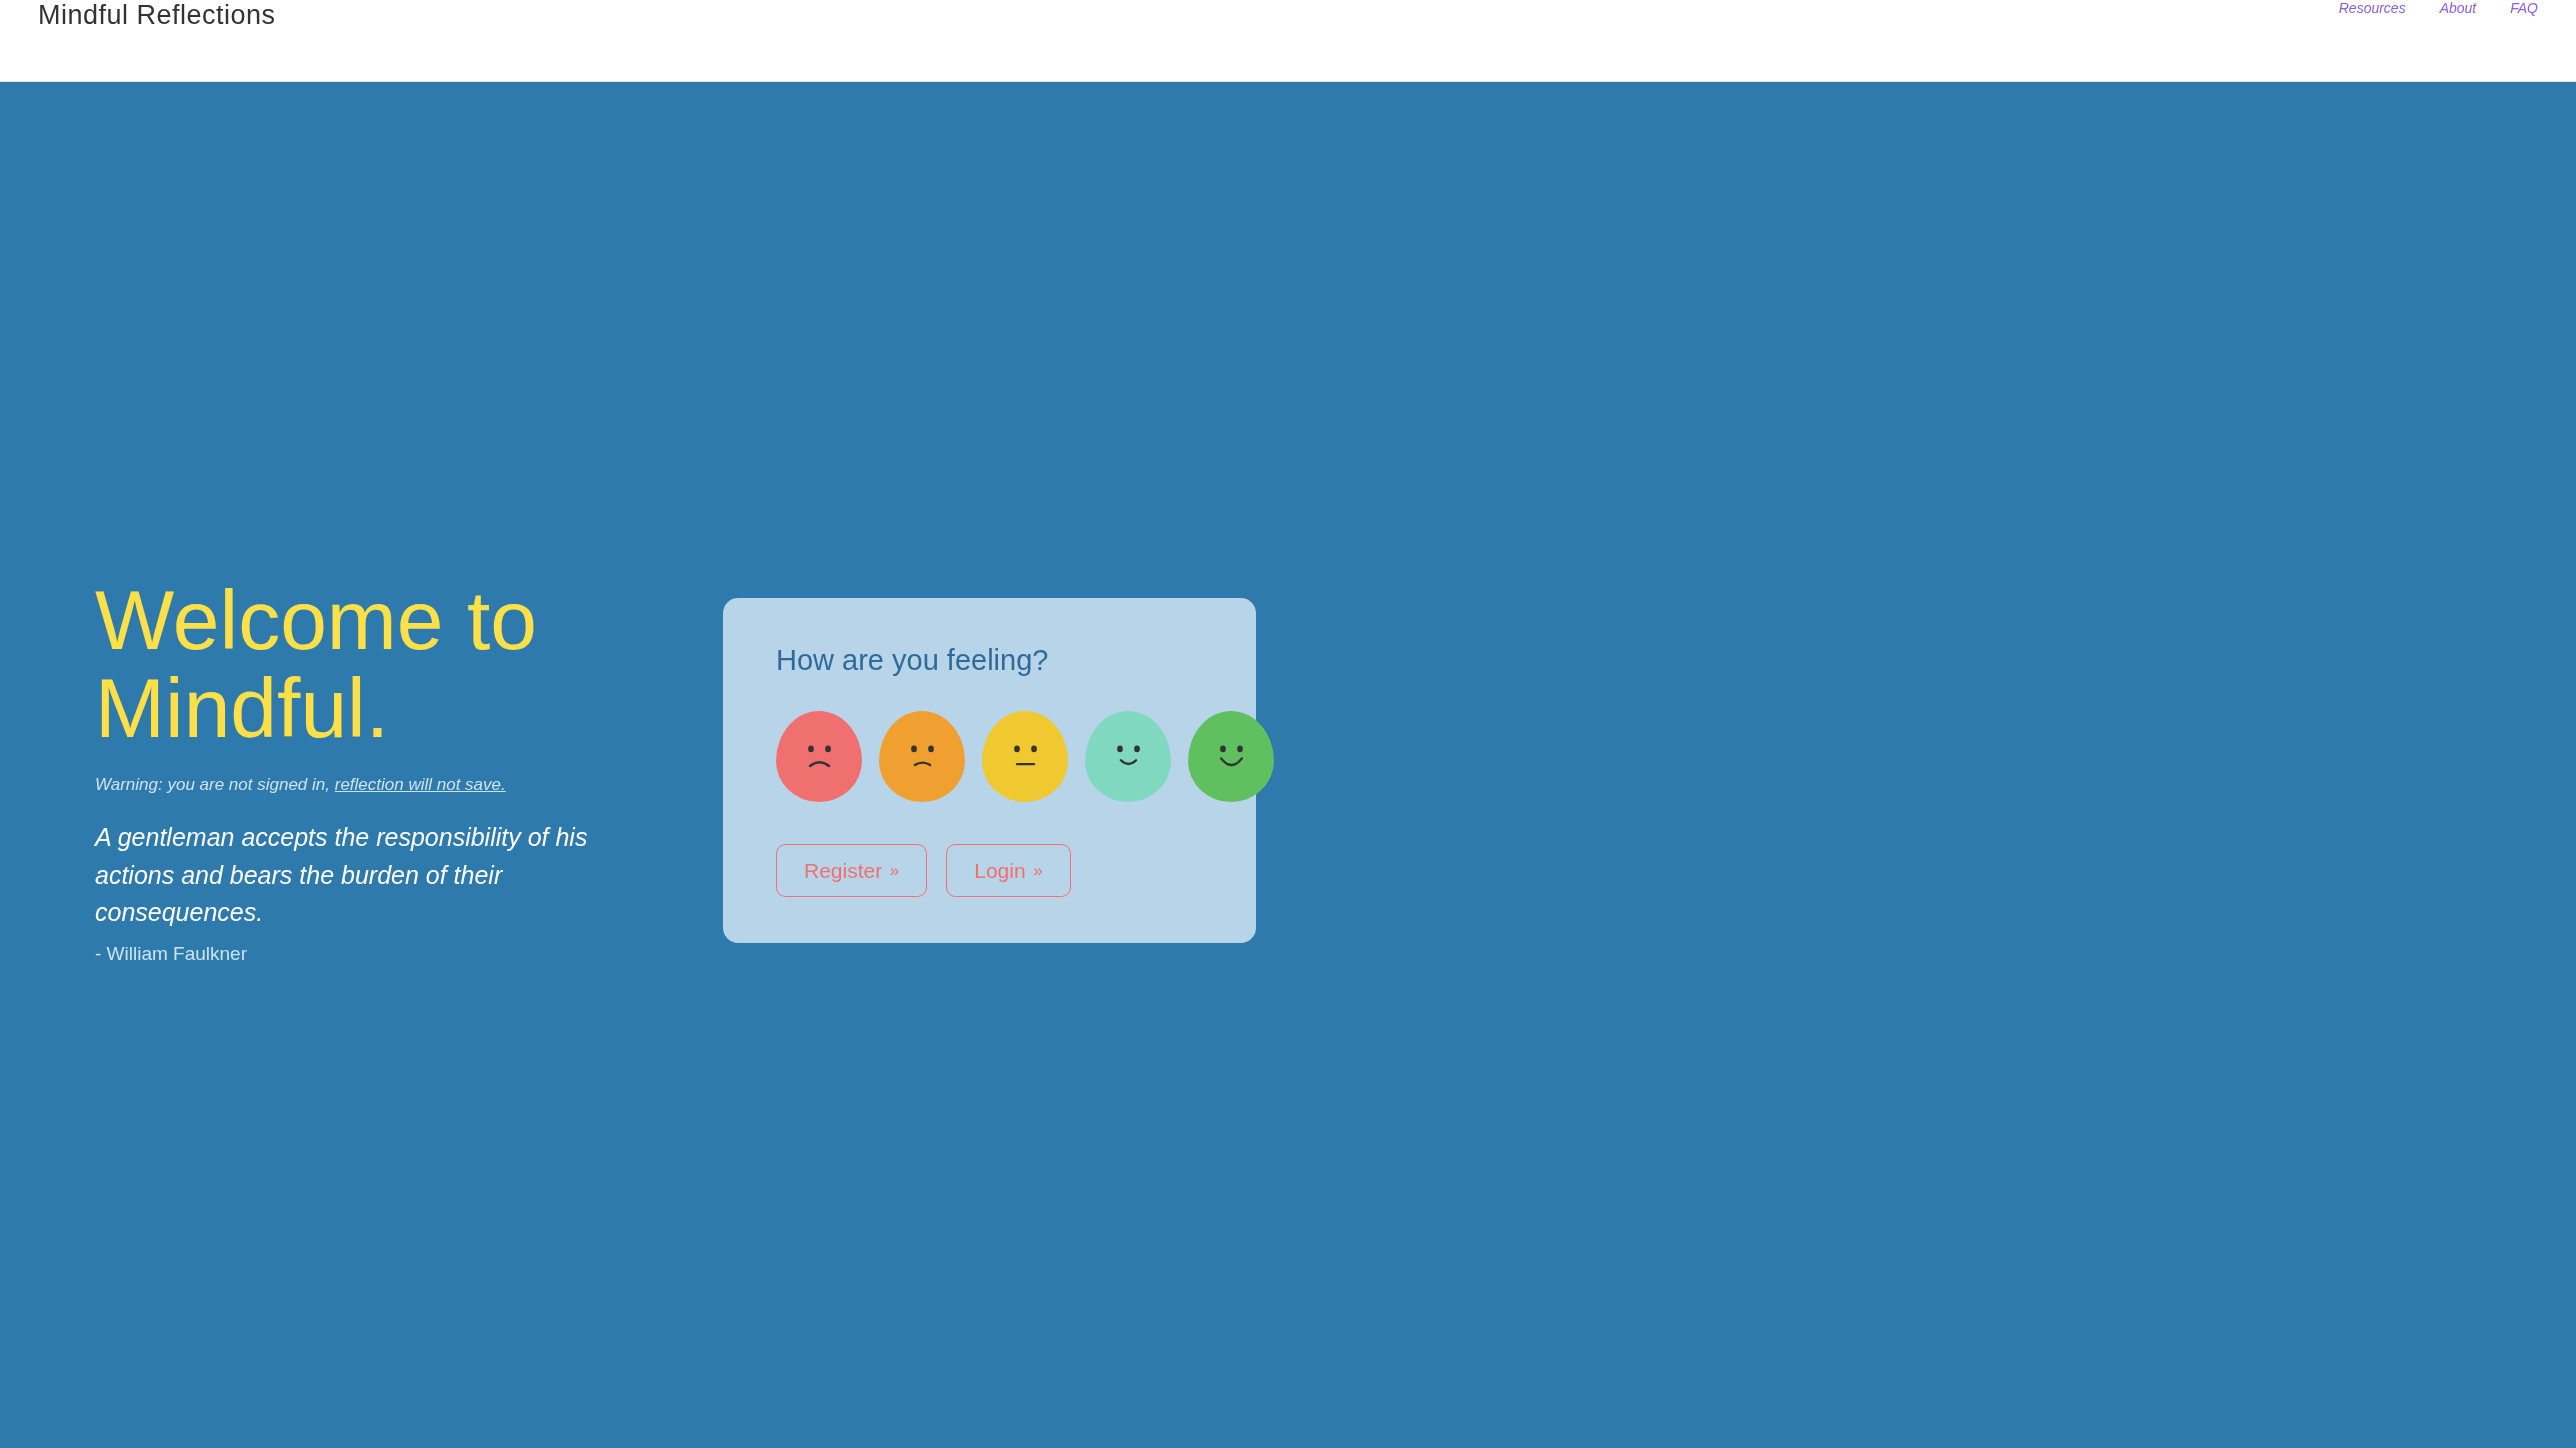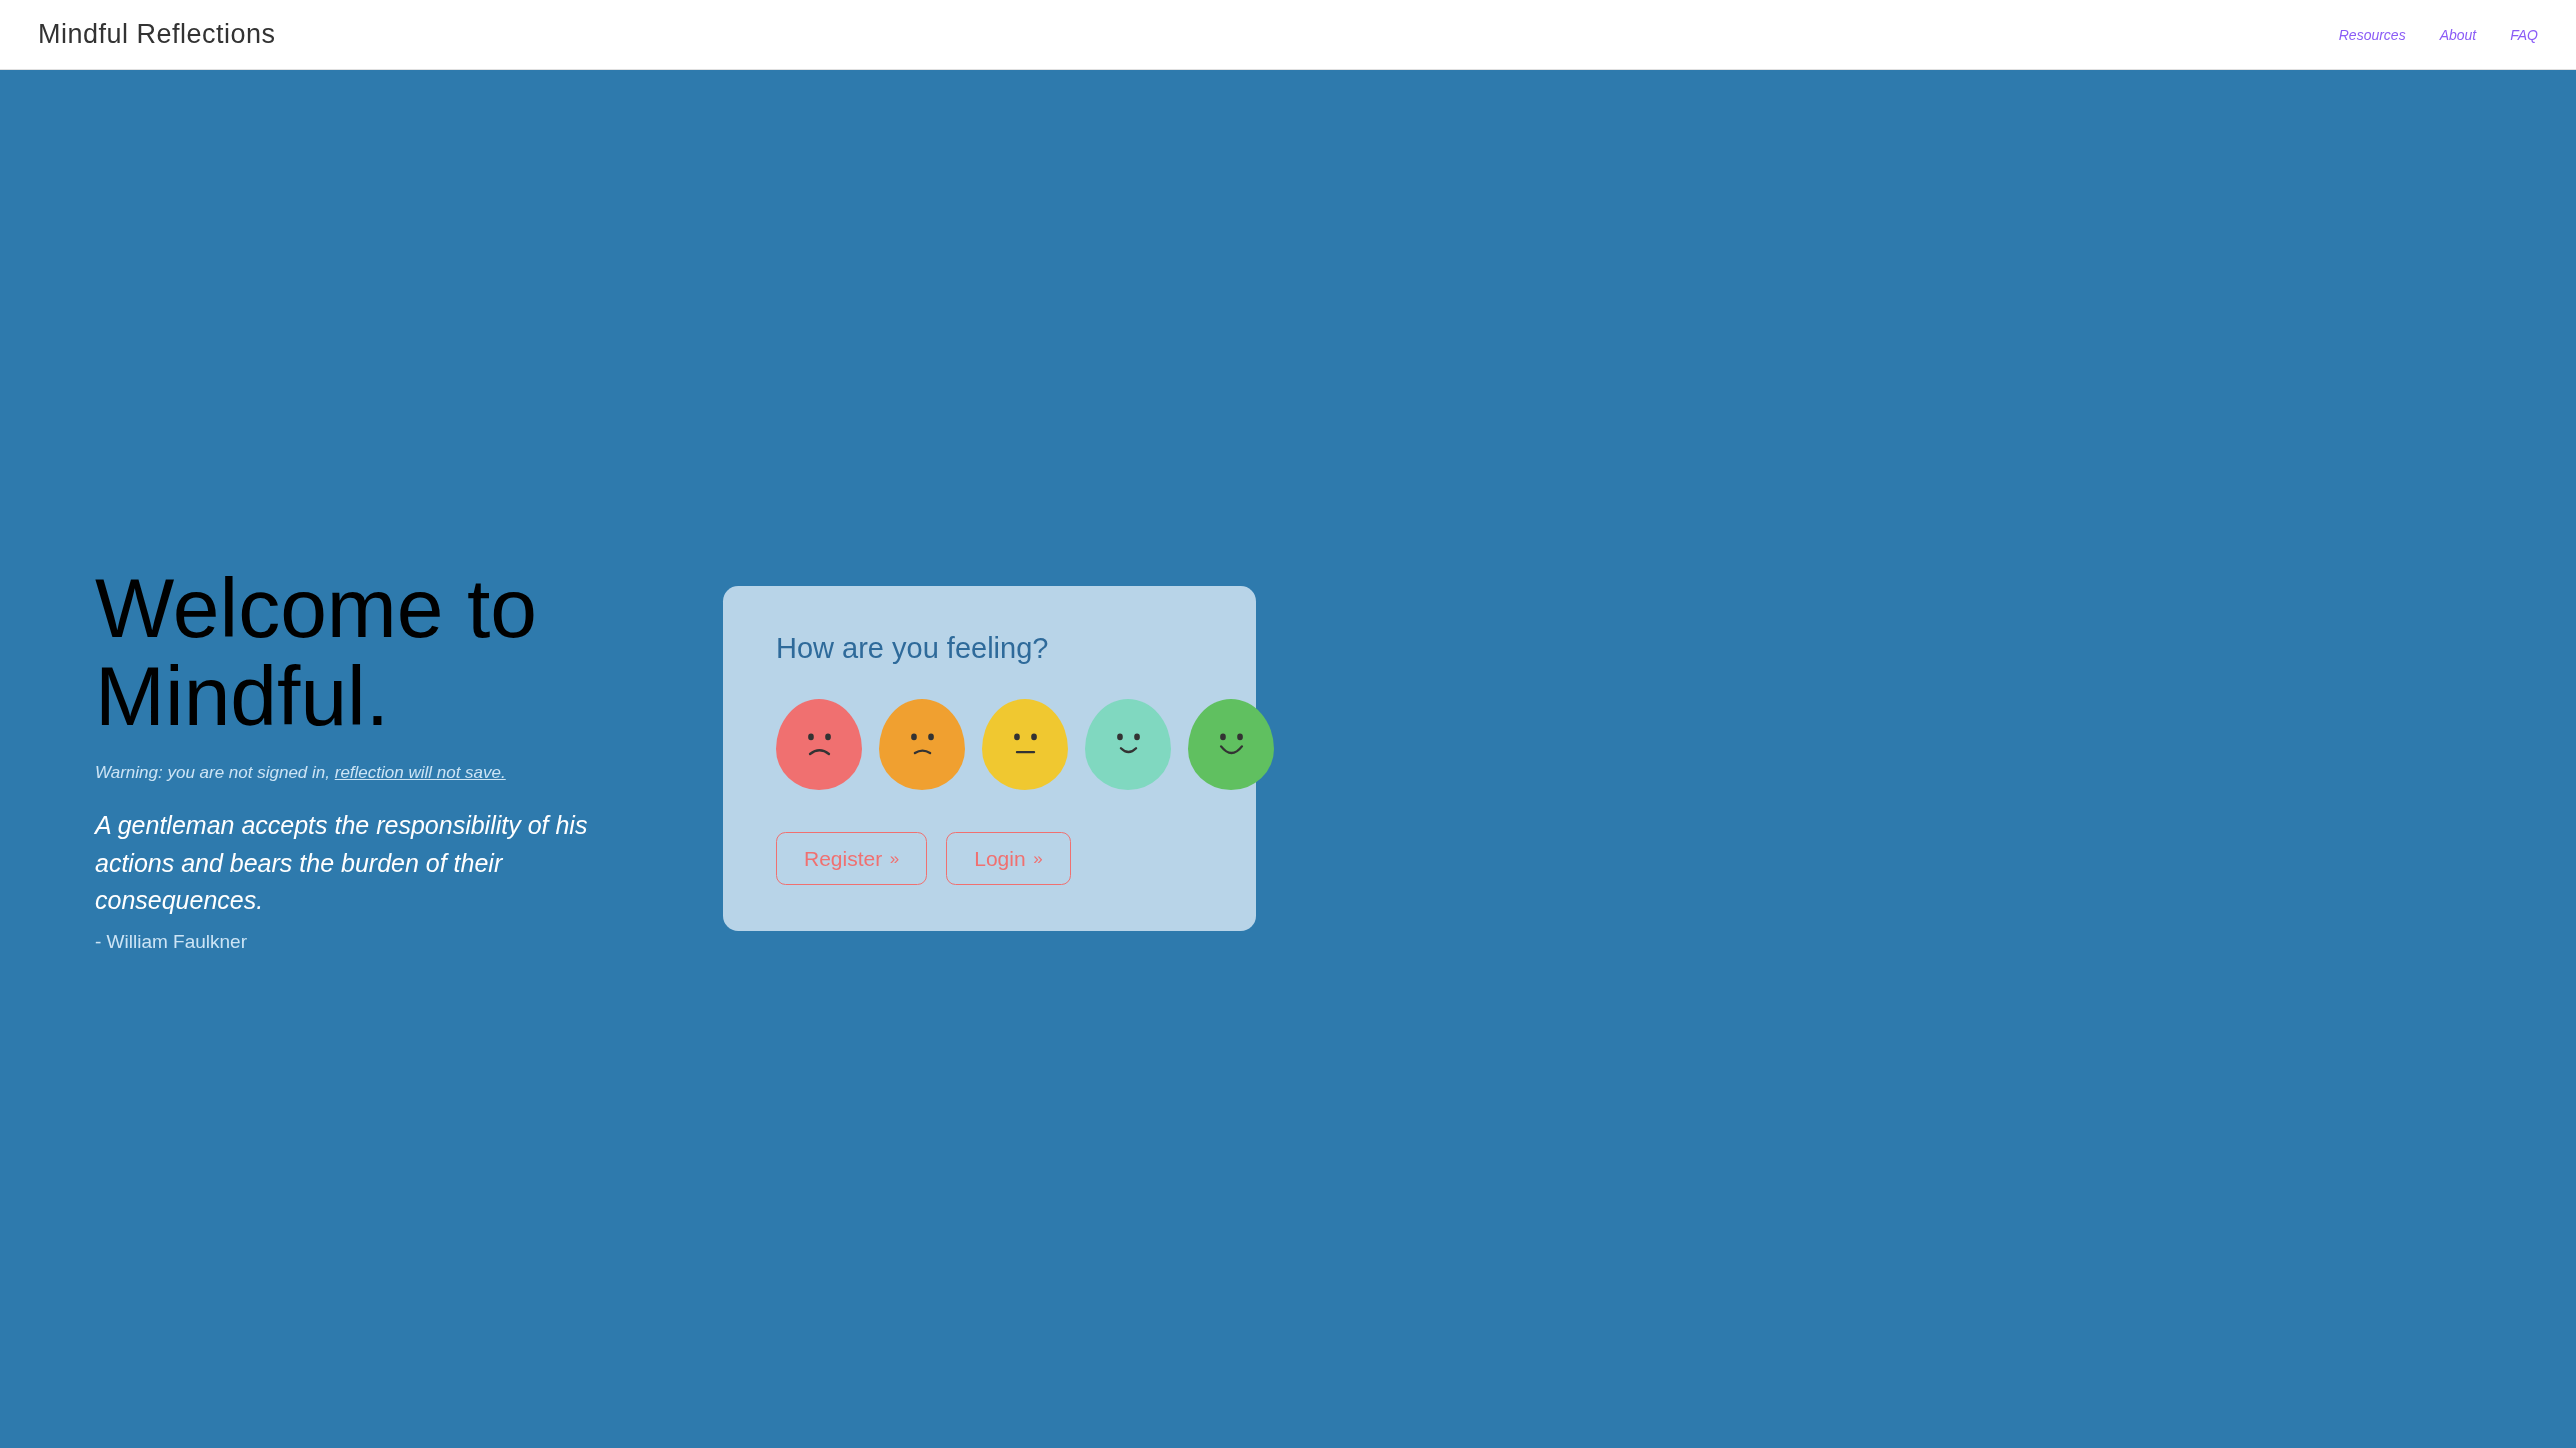--- a/index.html
+++ b/index.html
@@ -12,24 +12,24 @@
       font-family: 'Segoe UI', Arial, sans-serif;
       background-color: #2e7aad;
       min-height: 100vh;
       overflow-x: hidden;
     }
 
     
     .navbar {
       background-color: #ffffff;
       display: flex;
-      align-items: center;
+      align-items: flex-start;
       justify-content: space-between;
       padding: 0 38px;
-      height: 70px;
+      height: 82px;
       border-bottom: 1px solid #e0e0e0;
     }
 
     .navbar-brand {
       font-size: 27px;
       font-weight: 400;
       color: #333333;
       letter-spacing: 0.5px;
     }
 
@@ -58,21 +58,21 @@
     }
 
     .hero-left {
       flex: 1;
       max-width: 552px;
     }
 
     .hero-title {
       font-size: 84px;
       font-weight: 300;
-      color: #000000;
+      color: #fde047;
       line-height: 1.05;
       margin-bottom: 23px;
       font-family: 'Segoe UI', Arial, sans-serif;
     }
 
     .hero-warning {
       font-size: 17px;
       color: #cce4f5;
       font-style: italic;
       margin-bottom: 24px;

